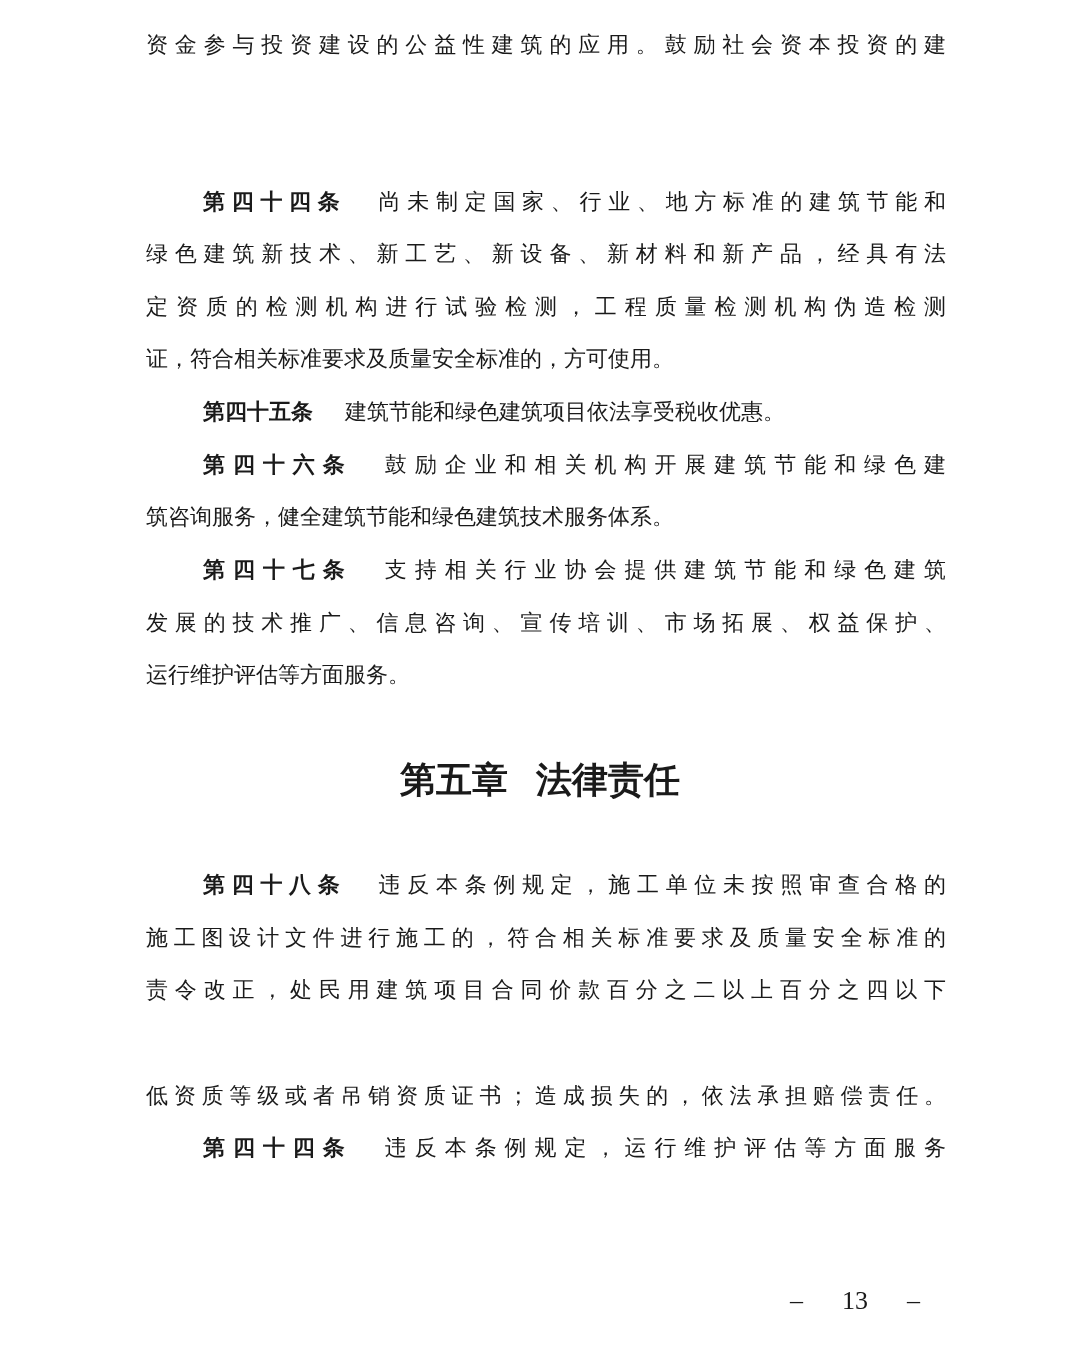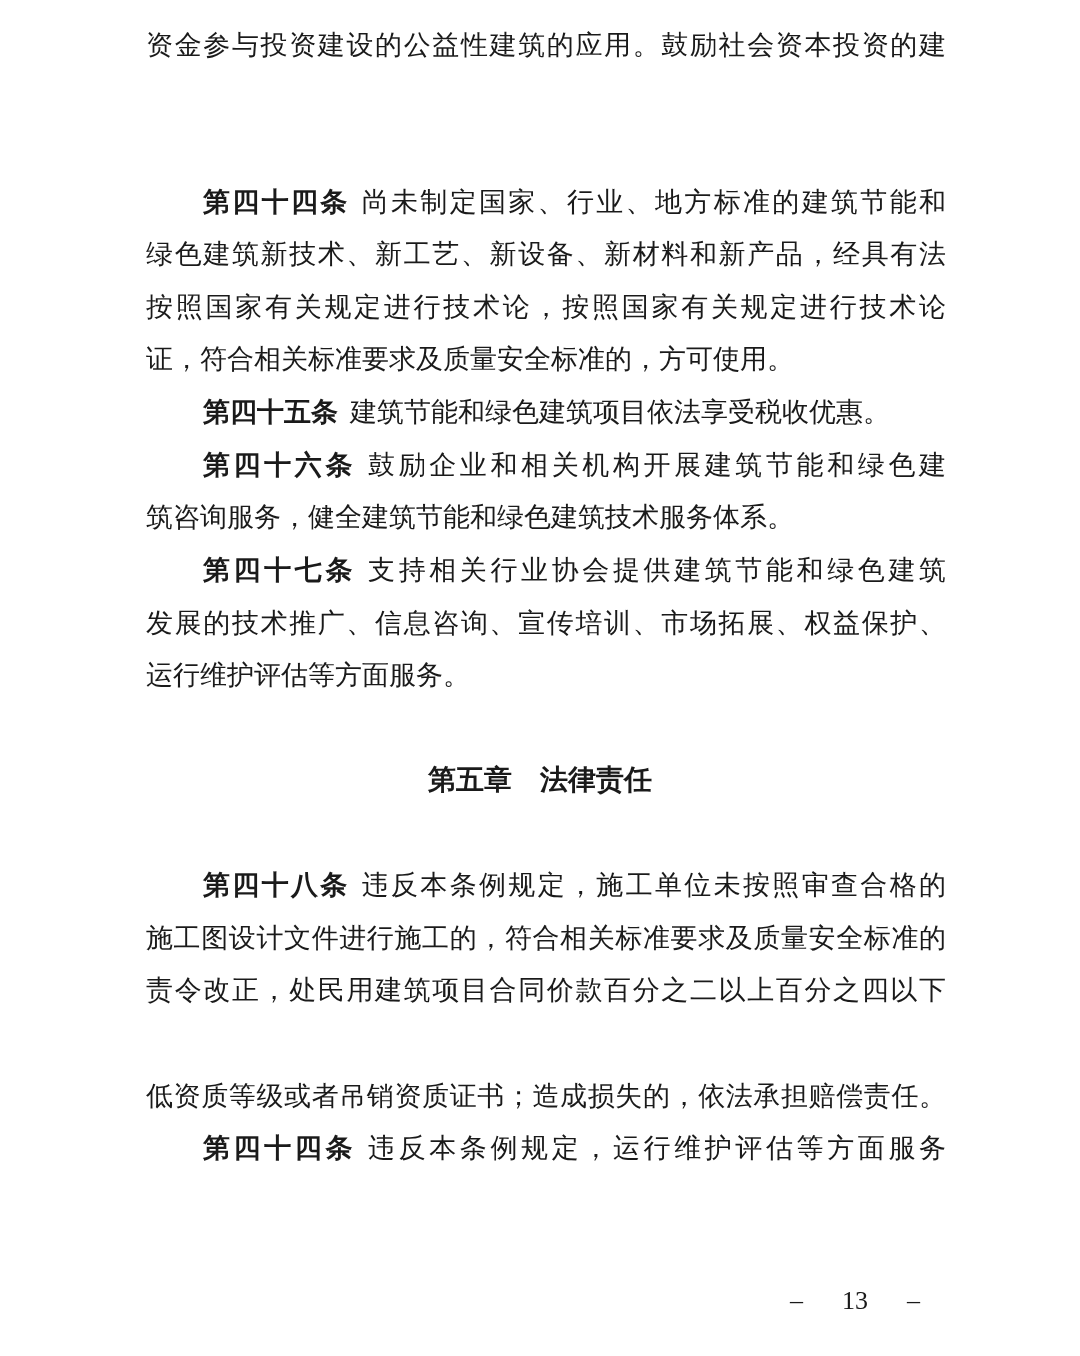--- a/index.html
+++ b/index.html
@@ -1,44 +1,44 @@
 <!DOCTYPE html>
 <html><head>
   <meta charset="utf-8">
   <style>
     html, body { margin: 0; padding: 0; background: #ffffff; }
     body { width: 1080px; height: 1356px; position: relative; overflow: hidden;
            font-family: "DejaVu Serif", "Liberation Serif", serif; color: #1a1a1a; }
     .page { position: absolute; left: 0; top: 0; width: 1080px; height: 1356px; }
     .line { position: absolute; left: 146px; width: 800px; height: 40px;
-            font-size: 27px; line-height: 40px; white-space: nowrap;
+            font-size: 22px; line-height: 40px; white-space: nowrap;
             text-align: justify; text-align-last: justify; letter-spacing: 0; }
     .line.last { text-align-last: left; }
     .line.indent { left: 203px; width: 743px; }
-    .art-label { font-family: "DejaVu Sans", "Liberation Sans", sans-serif; font-weight: bold; margin-right: 12px; }
+    .art-label { font-family: "DejaVu Sans", "Liberation Sans", sans-serif; font-weight: bold; margin-right: 32px; }
     .chapter { position: absolute; left: 0; width: 1080px; top: 760px; text-align: center;
                font-family: "DejaVu Sans", "Liberation Sans", sans-serif; font-weight: bold;
-               font-size: 28px; line-height: 40px; }
+               font-size: 36px; line-height: 40px; }
     .chapter .gap { display: inline-block; width: 28px; }
     .page-number { position: absolute; top: 1285px; left: 790px; width: 130px;
                    font-family: "Liberation Serif", serif; font-size: 26px; line-height: 32px;
                    display: flex; justify-content: space-between; }
   </style>
 </head>
 <body>
 
 <div class="page">
 
   <div class="line" style="top:25px">资金参与投资建设的公益性建筑的应用。鼓励社会资本投资的建</div>
 
   <div class="line indent" style="top:182px">
     <span class="art-label">第四十四条</span><span>尚未制定国家、行业、地方标准的建筑节能和</span>
   </div>
   <div class="line" style="top:234px">绿色建筑新技术、新工艺、新设备、新材料和新产品，经具有法</div>
-  <div class="line" style="top:287px">按照国家有关规定进行技术论，按照国家有关规定进行技术论</div>
+  <div class="line" style="top:287px">定资质的检测机构进行试验检测，工程质量检测机构伪造检测</div>
   <div class="line last" style="top:339px">证，符合相关标准要求及质量安全标准的，方可使用。</div>
 
   <div class="line indent last" style="top:392px">
     <span class="art-label">第四十五条</span><span>建筑节能和绿色建筑项目依法享受税收优惠。</span>
   </div>
 
   <div class="line indent" style="top:445px">
     <span class="art-label">第四十六条</span><span>鼓励企业和相关机构开展建筑节能和绿色建</span>
   </div>
   <div class="line last" style="top:497px">筑咨询服务，健全建筑节能和绿色建筑技术服务体系。</div>

